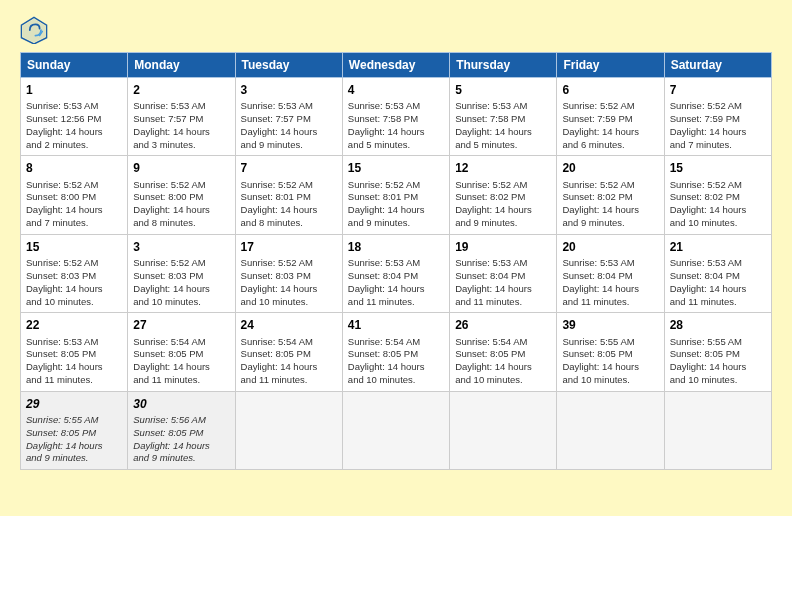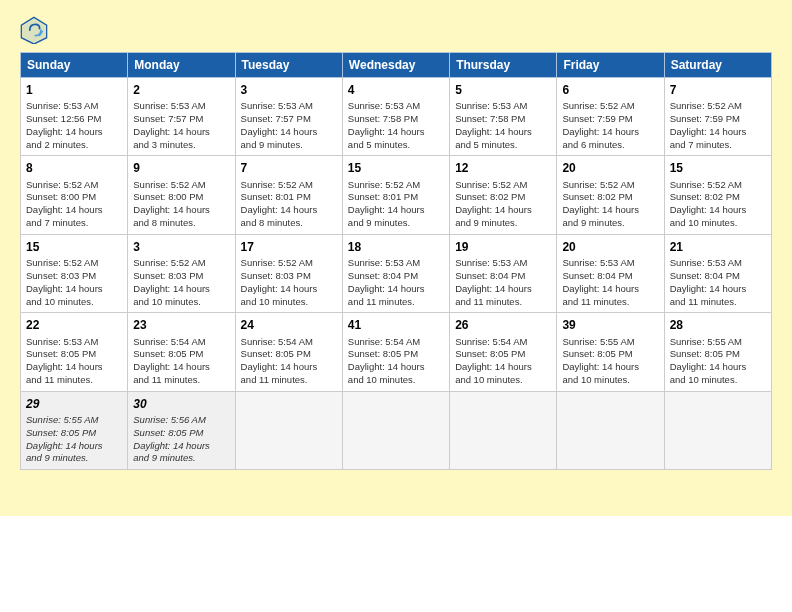--- a/index.html
+++ b/index.html
@@ -294,21 +294,21 @@
         </tr>
         <tr class="week-row">
           <td>
             <span class="day-num">22</span>
             <div>Sunrise: 5:53 AM</div>
             <div>Sunset: 8:05 PM</div>
             <div>Daylight: 14 hours</div>
             <div>and 11 minutes.</div>
           </td>
           <td>
-            <span class="day-num">23</span>
+            <span class="day-num">27</span>
             <div>Sunrise: 5:54 AM</div>
             <div>Sunset: 8:05 PM</div>
             <div>Daylight: 14 hours</div>
             <div>and 11 minutes.</div>
           </td>
           <td>
             <span class="day-num">24</span>
             <div>Sunrise: 5:54 AM</div>
             <div>Sunset: 8:05 PM</div>
             <div>Daylight: 14 hours</div>

